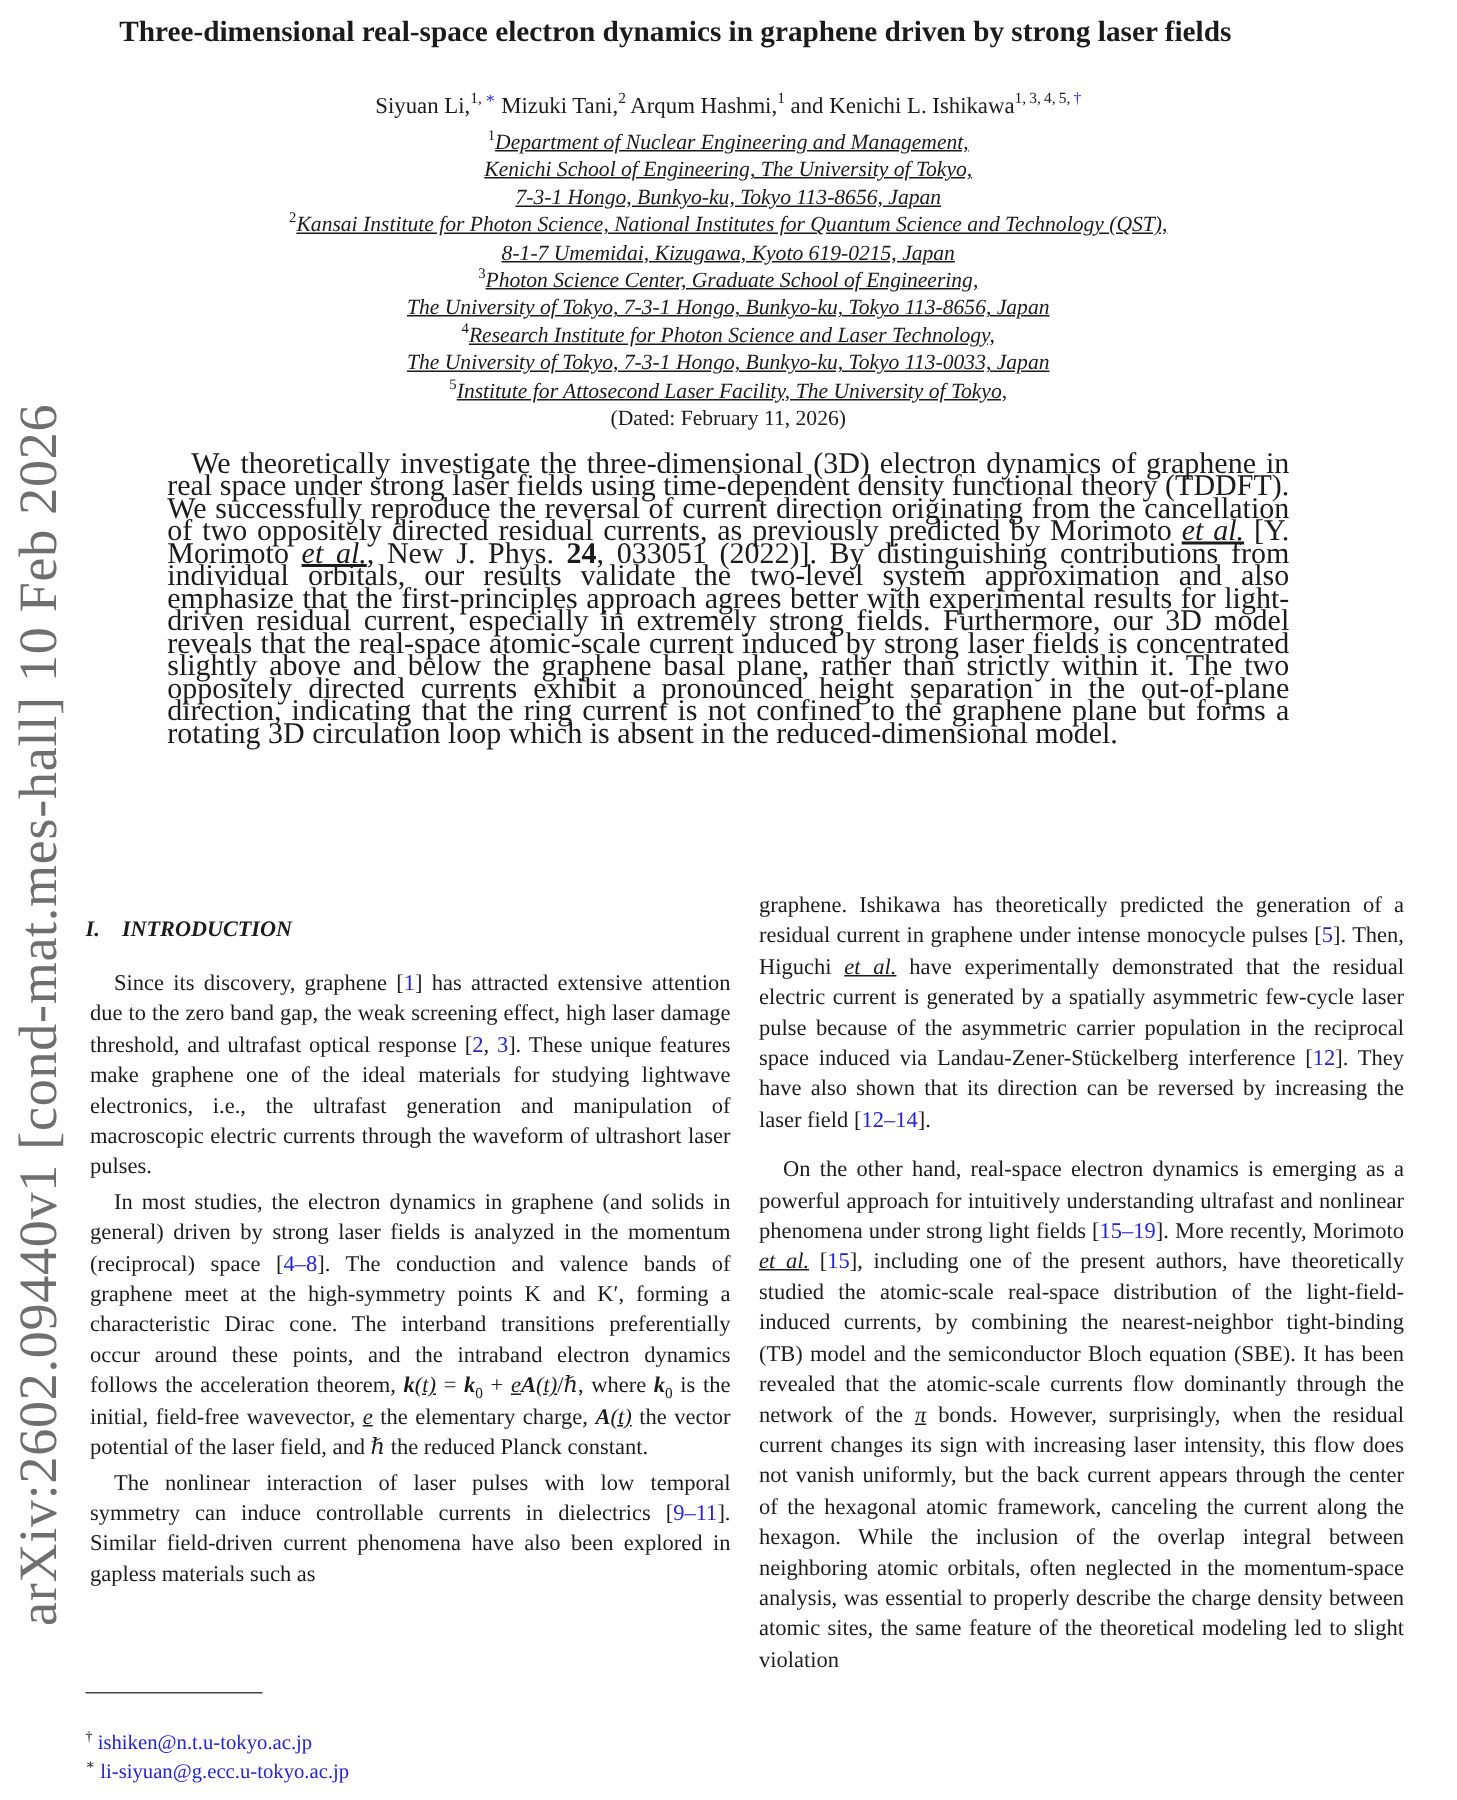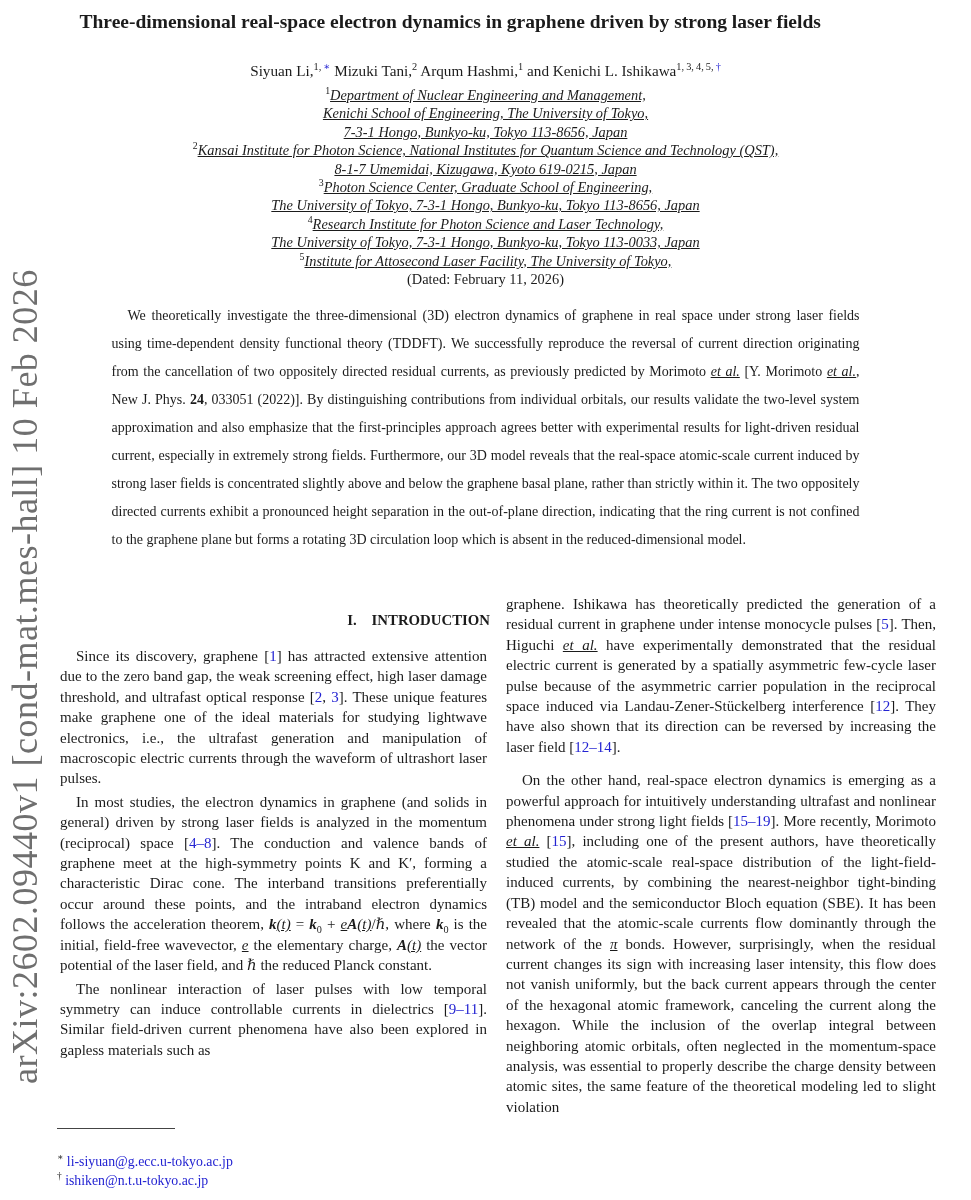--- a/index.html
+++ b/index.html
@@ -32,29 +32,29 @@
   .authors{
     margin:28px auto 0 auto;width:860px;
     font-size:15.2px;text-align:center;
   }
   .affils{margin:6px auto 0 auto;width:880px;text-align:center;}
   .affil-line{margin:0;font-size:14.4px;line-height:18.4px;}
 
   
   .abstract{
     margin:14px auto 0 auto;width:748px;
-    font-size:14px;line-height:28px;text-align:justify;text-indent:16px;
+    font-size:20px;line-height:15px;text-align:justify;text-indent:16px;
   }
 
   
   .col{position:absolute;text-align:justify;}
   .col-left{left:57px;top:612px;width:433px;height:512px;overflow:hidden;}
   .col-right{left:503px;top:591px;width:436px;height:609px;overflow:hidden;}
   .section-heading{
-    margin:0 0 17px 0;font-size:14.8px;font-weight:bold;text-align:right;
+    margin:0 0 17px 0;font-size:14.8px;font-weight:bold;text-align:left;font-style:italic;
   }
   .body-par{margin:3px;font-size:15px;line-height:20.4px;}
   .body-par.indent{text-indent:16px;}
   .body-par.gap{margin-top:13px;}
 
   
   .footnote-block{position:absolute;left:57px;top:1128px;width:433px;}
   .footnote-rule{width:118px;border:0;border-top:1.4px solid #444;margin:0 0 24px 0;}
   .footnote-line{margin:0;font-size:13.8px;line-height:18.6px;}
 
@@ -104,18 +104,18 @@
   </div>
 
   <div class="col col-right">
       <p class="body-par"><span class="tk-t">graphene. Ishikawa has theoretically predicted the generation of a residual current in graphene under intense monocycle pulses [</span><span class="tk-c">5</span><span class="tk-t">]. Then, Higuchi </span><span class="tk-i">et al.</span><span class="tk-t"> have experimentally demonstrated that the residual electric current is generated by a spatially asymmetric few-cycle laser pulse because of the asymmetric carrier population in the reciprocal space induced via Landau-Zener-Stückelberg interference [</span><span class="tk-c">12</span><span class="tk-t">]. They have also shown that its direction can be reversed by increasing the laser field [</span><span class="tk-c">12–14</span><span class="tk-t">].</span></p>
       <p class="body-par indent gap"><span class="tk-t">On the other hand, real-space electron dynamics is emerging as a powerful approach for intuitively understanding ultrafast and nonlinear phenomena under strong light fields [</span><span class="tk-c">15–19</span><span class="tk-t">]. More recently, Morimoto </span><span class="tk-i">et al.</span><span class="tk-t"> [</span><span class="tk-c">15</span><span class="tk-t">], including one of the present authors, have theoretically studied the atomic-scale real-space distribution of the light-field-induced currents, by combining the nearest-neighbor tight-binding (TB) model and the semiconductor Bloch equation (SBE). It has been revealed that the atomic-scale currents flow dominantly through the network of the </span><span class="tk-m">π</span><span class="tk-t"> bonds. However, surprisingly, when the residual current changes its sign with increasing laser intensity, this flow does not vanish uniformly, but the back current appears through the center of the hexagonal atomic framework, canceling the current along the hexagon. While the inclusion of the overlap integral between neighboring atomic orbitals, often neglected in the momentum-space analysis, was essential to properly describe the charge density between atomic sites, the same feature of the theoretical modeling led to slight violation</span></p>
     </div>
 
   <div class="footnote-block">
     <hr class="footnote-rule">
     <div>
+        <p class="footnote-line"><sup class="tk-sup">†</sup><span class="tk-t"> </span><span class="tk-e">ishiken@n.t.u-tokyo.ac.jp</span></p>
         <p class="footnote-line"><sup class="tk-sup">∗</sup><span class="tk-t"> </span><span class="tk-e">li-siyuan@g.ecc.u-tokyo.ac.jp</span></p>
-        <p class="footnote-line"><sup class="tk-sup">†</sup><span class="tk-t"> </span><span class="tk-e">ishiken@n.t.u-tokyo.ac.jp</span></p>
       </div>
   </div>
 
 </div>
 
 </body></html>

